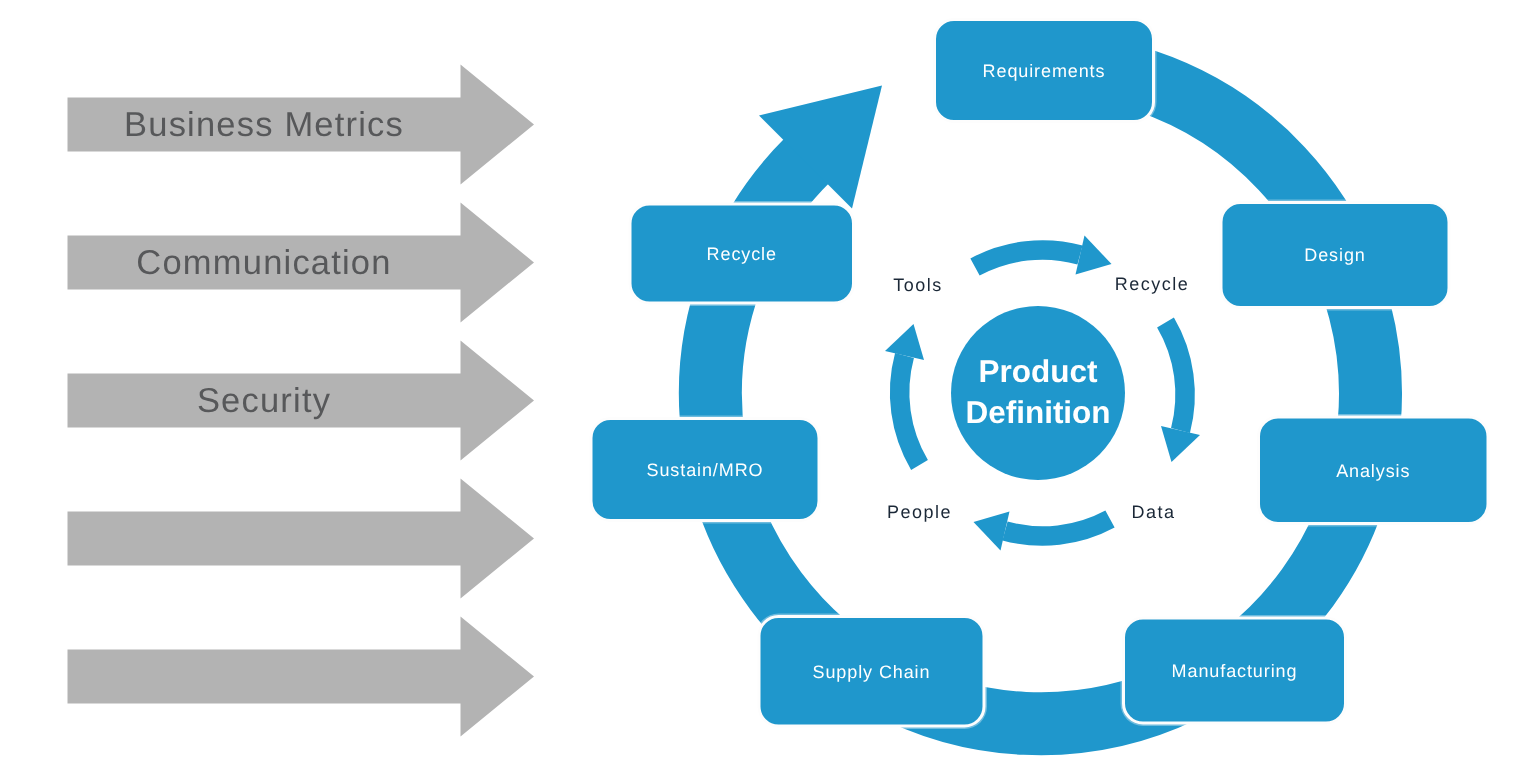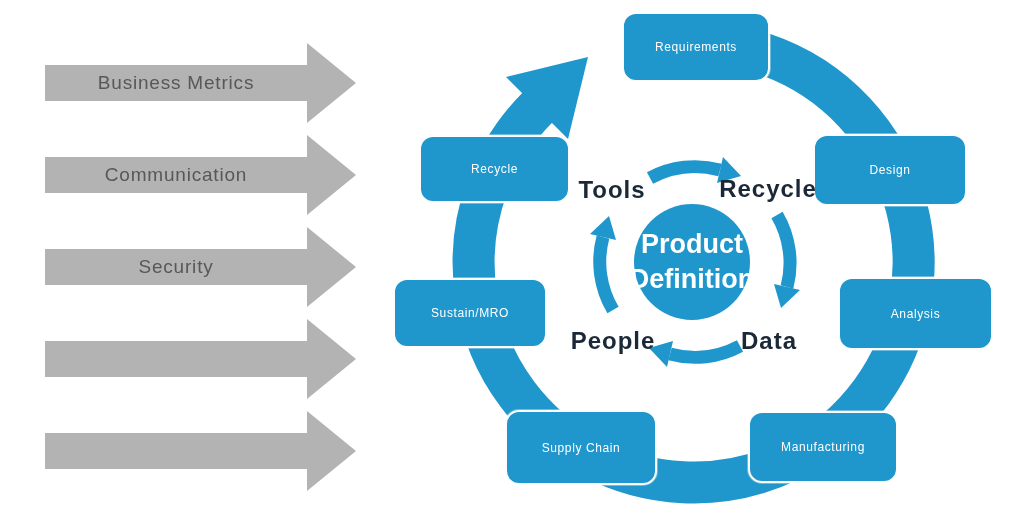--- a/index.html
+++ b/index.html
@@ -16,52 +16,52 @@
     position:relative;
     width:1024px;height:513px;
     background:#ffffff;
     overflow:hidden;
   }
   svg.layer{position:absolute;left:0;top:0;width:1024px;height:513px;}
   .input-label{
     position:absolute;
     transform:translate(-50%,-50%);
     color:var(--gray-text);
-    font-size:19px;
+    font-size:23px;
     letter-spacing:0.8px;
     white-space:nowrap;
   }
   .stage-box{
     position:absolute;
     background:var(--accent);
     border:2px solid #fdfdfd;
     border-radius:14px;
     display:flex;align-items:center;justify-content:center;
     color:var(--box-text);
     font-size:12px;
     letter-spacing:0.6px;
     white-space:nowrap;
     box-shadow:0 0 0 1px rgba(255,255,255,0.35);
   }
   .hub-text{
     position:absolute;
     transform:translate(-50%,-50%);
     color:#ffffff;
-    font-size:27px;
+    font-size:21px;
     font-weight:bold;
     text-align:center;
     line-height:1.3;
     white-space:nowrap;
   }
   .enabler{
     position:absolute;
     transform:translate(-50%,-50%);
     color:var(--dark-label);
-    font-size:24px;
-    font-weight:700;
+    font-size:12px;
+    font-weight:400;
     letter-spacing:1px;
     white-space:nowrap;
   }
 </style>
 </head>
 <body>
 
 <div class="canvas">
 
   <svg class="layer" viewBox="0 0 1024 513">

